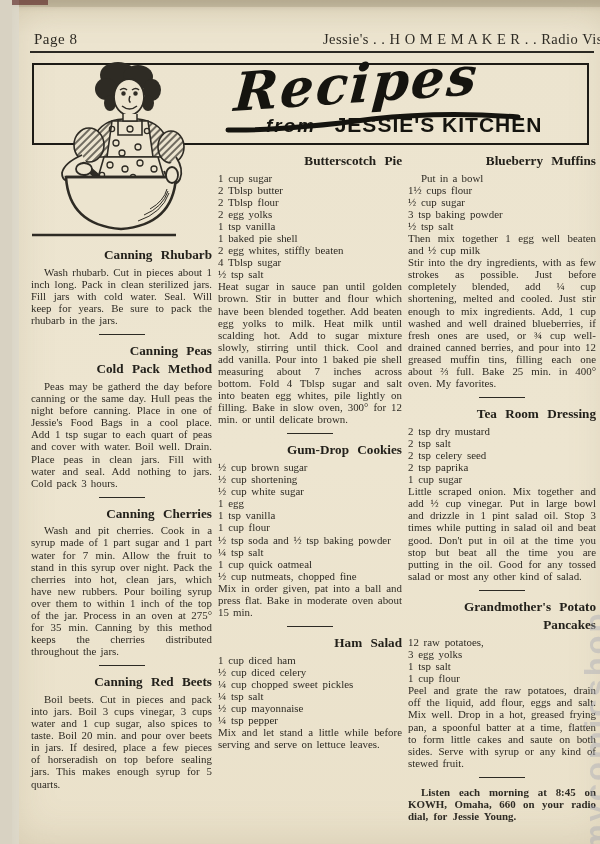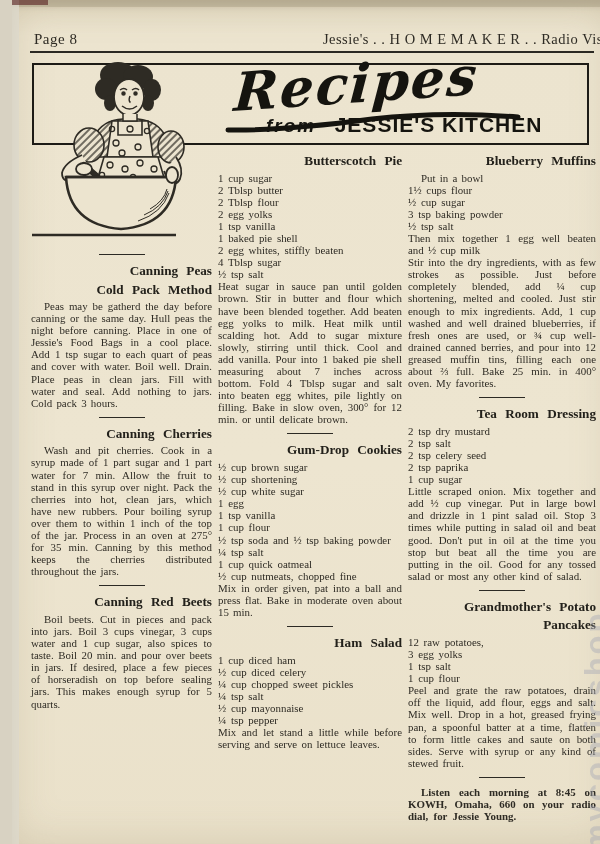--- a/index.html
+++ b/index.html
@@ -148,20 +148,24 @@
       <path d="M106,33 Q110,30 113,33"></path>
       <circle cx="97.5" cy="36.5" r="1.5" fill="#2e2b24"></circle>
       <circle cx="109.5" cy="36.5" r="1.5" fill="#2e2b24"></circle>
       <path d="M104,39 Q102,44 104.5,45.5"></path>
       <path d="M96,49 Q103.5,55 111,49"></path>
     </g>
     <path d="M97,57 L97,64 L111,64 L111,57" fill="#ece4cf" stroke="#2e2b24" stroke-width="1.5"></path>
   </svg>
 
   <div class="col col-left">
+      <section class="recipe">
+        <div class="rtitle">Canning Rhubarb</div>
+        <div class="dir ind">Wash rhubarb. Cut in pieces about 1 inch long. Pack in clean sterilized jars. Fill jars with cold water. Seal. Will keep for years. Be sure to pack the rhubarb in the jars.</div>
+      </section>
       <div class="divider"></div>
       <section class="recipe">
         <div class="rtitle">Canning Peas</div>
         <div class="rtitle">Cold Pack Method</div>
         <div class="dir ind">Peas may be gatherd the day before canning or the same day. Hull peas the night before canning. Place in one of Jessie's Food Bags in a cool place. Add 1 tsp sugar to each quart of peas and cover with water. Boil well. Drain. Place peas in clean jars. Fill with water and seal. Add nothing to jars. Cold pack 3 hours.</div>
       </section>
       <div class="divider"></div>
       <section class="recipe">
         <div class="rtitle">Canning Cherries</div>
         <div class="dir ind">Wash and pit cherries. Cook in a syrup made of 1 part sugar and 1 part water for 7 min. Allow the fruit to stand in this syrup over night. Pack the cherries into hot, clean jars, which have new rubbers. Pour boiling syrup over them to within 1 inch of the top of the jar. Process in an oven at 275° for 35 min. Canning by this method keeps the cherries distributed throughout the jars.</div>

